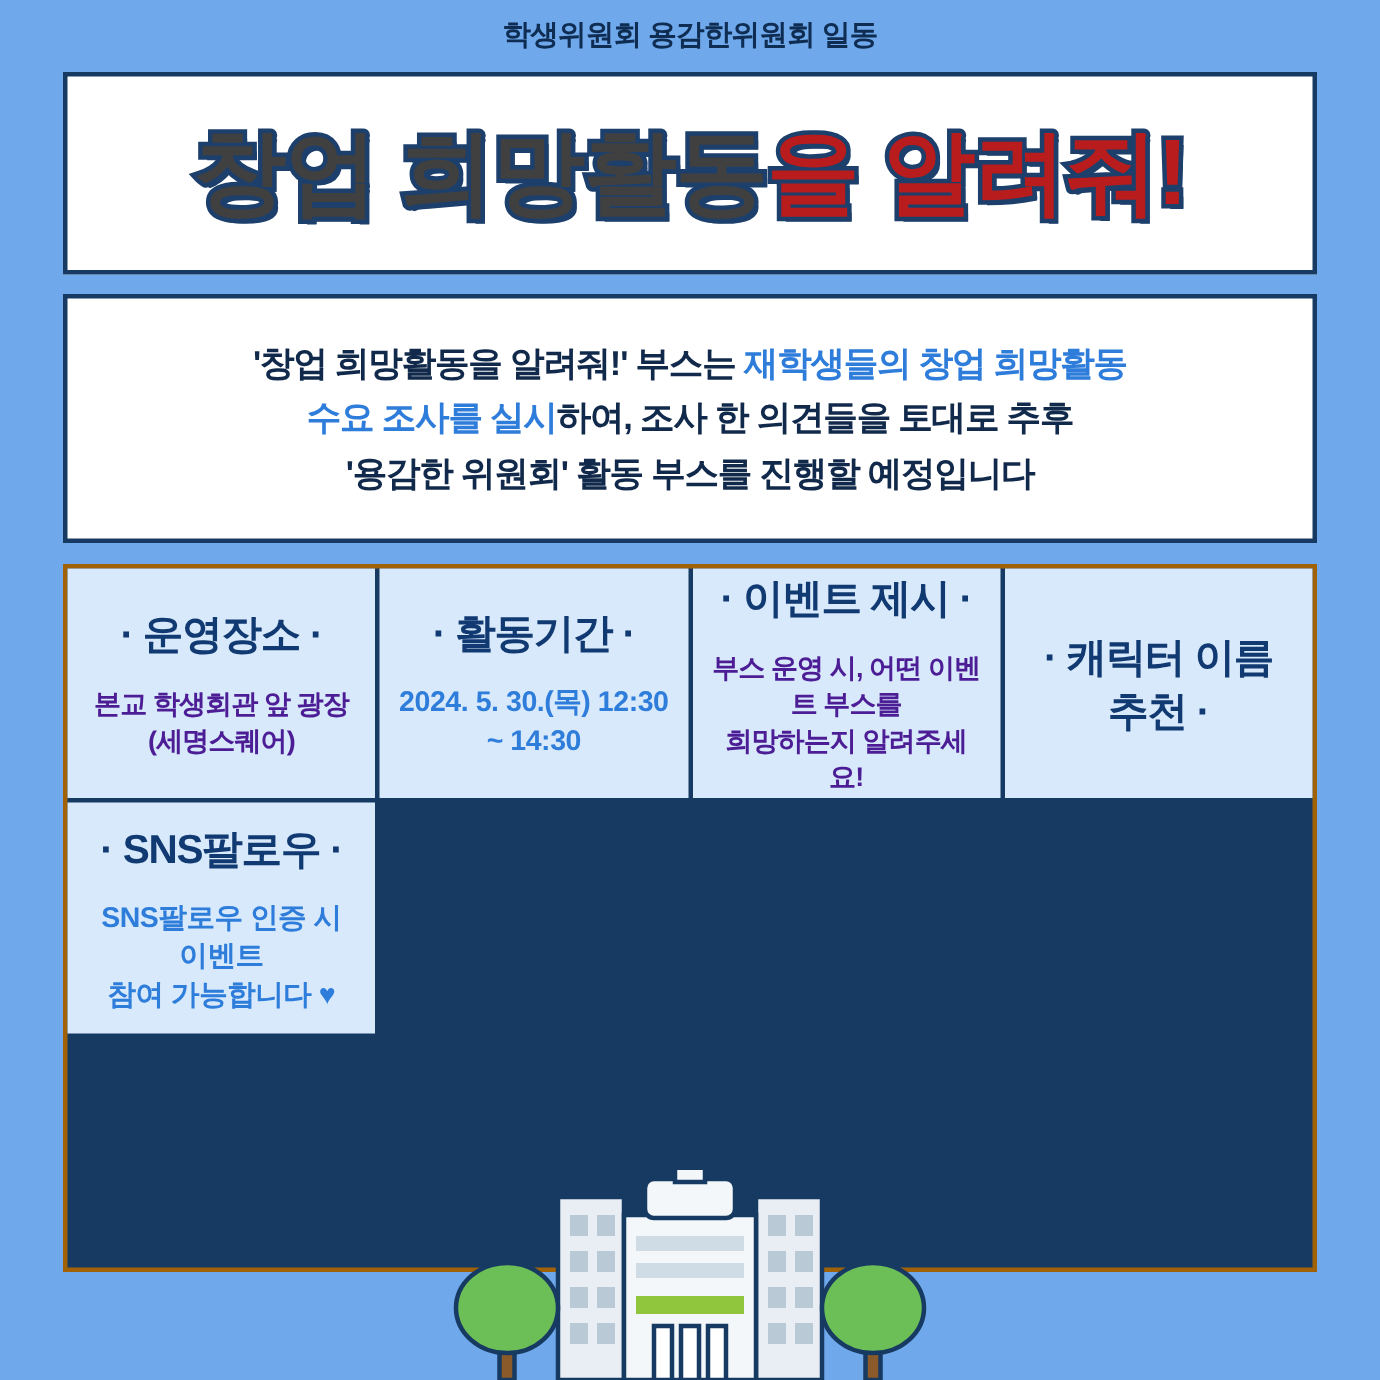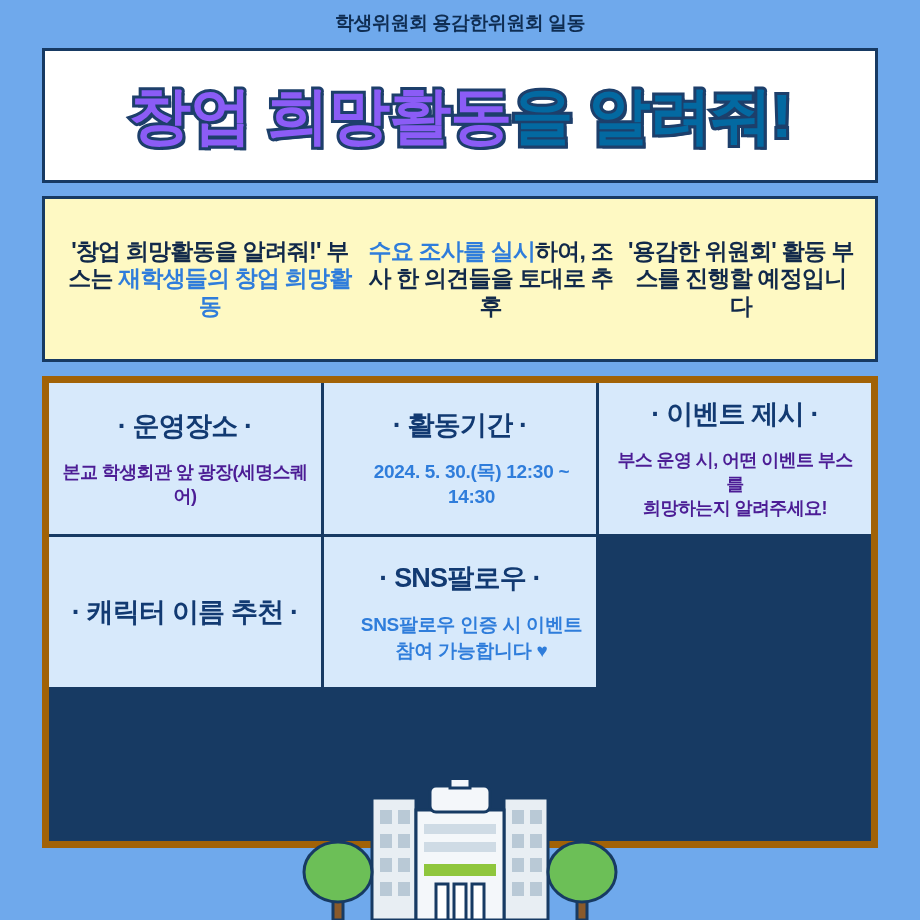--- a/index.html
+++ b/index.html
@@ -53,35 +53,35 @@
     font-size: 62px;
     font-weight: bold;
     letter-spacing: -1px;
     line-height: 1;
     white-space: nowrap;
     -webkit-text-stroke: 6px #1d3f6b;
     paint-order: stroke fill;
     text-shadow:
       3px 3px 0 #1d3f6b;
   }
-  .title-text .seg-blue { color: #8b5cf6; }
-  .title-text .seg-yellow { color: #0369a1; }
+  .title-text .seg-blue { color: #404040; }
+  .title-text .seg-yellow { color: #b91c1c; }
 
   
   .desc-card {
     position: absolute;
     top: 196px;
     left: 42px;
     width: 836px;
     height: 166px;
-    background: #fef9c3;
+    background: #ffffff;
     border: 3px solid #173a63;
     box-sizing: border-box;
     display: flex;
-    flex-direction: row;
+    flex-direction: column;
     align-items: center;
     justify-content: center;
     gap: 9px;
     padding: 0 20px;
   }
   .desc-line {
     font-size: 23px;
     font-weight: bold;
     color: #11294a;
     letter-spacing: -0.8px;
@@ -90,24 +90,24 @@
   }
   .hl { color: #2f7ddb; }
 
   
   .grid {
     position: absolute;
     top: 376px;
     left: 42px;
     width: 836px;
     height: 472px;
-    border: 7px solid #a16207;
+    border: 3px solid #a16207;
     box-sizing: border-box;
     display: grid;
-    grid-template-columns: 1fr 1fr 1fr;
+    grid-template-columns: 1fr 1fr 1fr 1fr;
     grid-template-rows: 1fr 1fr 1fr;
     background: #173a63;
     gap: 3px;
   }
   .cell {
     background: #d7e9fb;
     display: flex;
     flex-direction: column;
     align-items: center;
     justify-content: center;
@@ -123,21 +123,21 @@
     text-align: center;
   }
   .cell-body {
     font-size: 18px;
     font-weight: bold;
     color: #4c1d95;
     letter-spacing: -0.6px;
     text-align: center;
     line-height: 1.35;
   }
-  .cell-body.accent { color: #2f7ddb; font-size: 19px; letter-spacing: -0.3px; margin-left: 23px; }
+  .cell-body.accent { color: #2f7ddb; font-size: 19px; letter-spacing: -0.3px; }
 
   
   .illu {
     position: absolute;
     left: 0;
     bottom: 0;
     width: 920px;
     height: 140px;
     pointer-events: none;
   }

